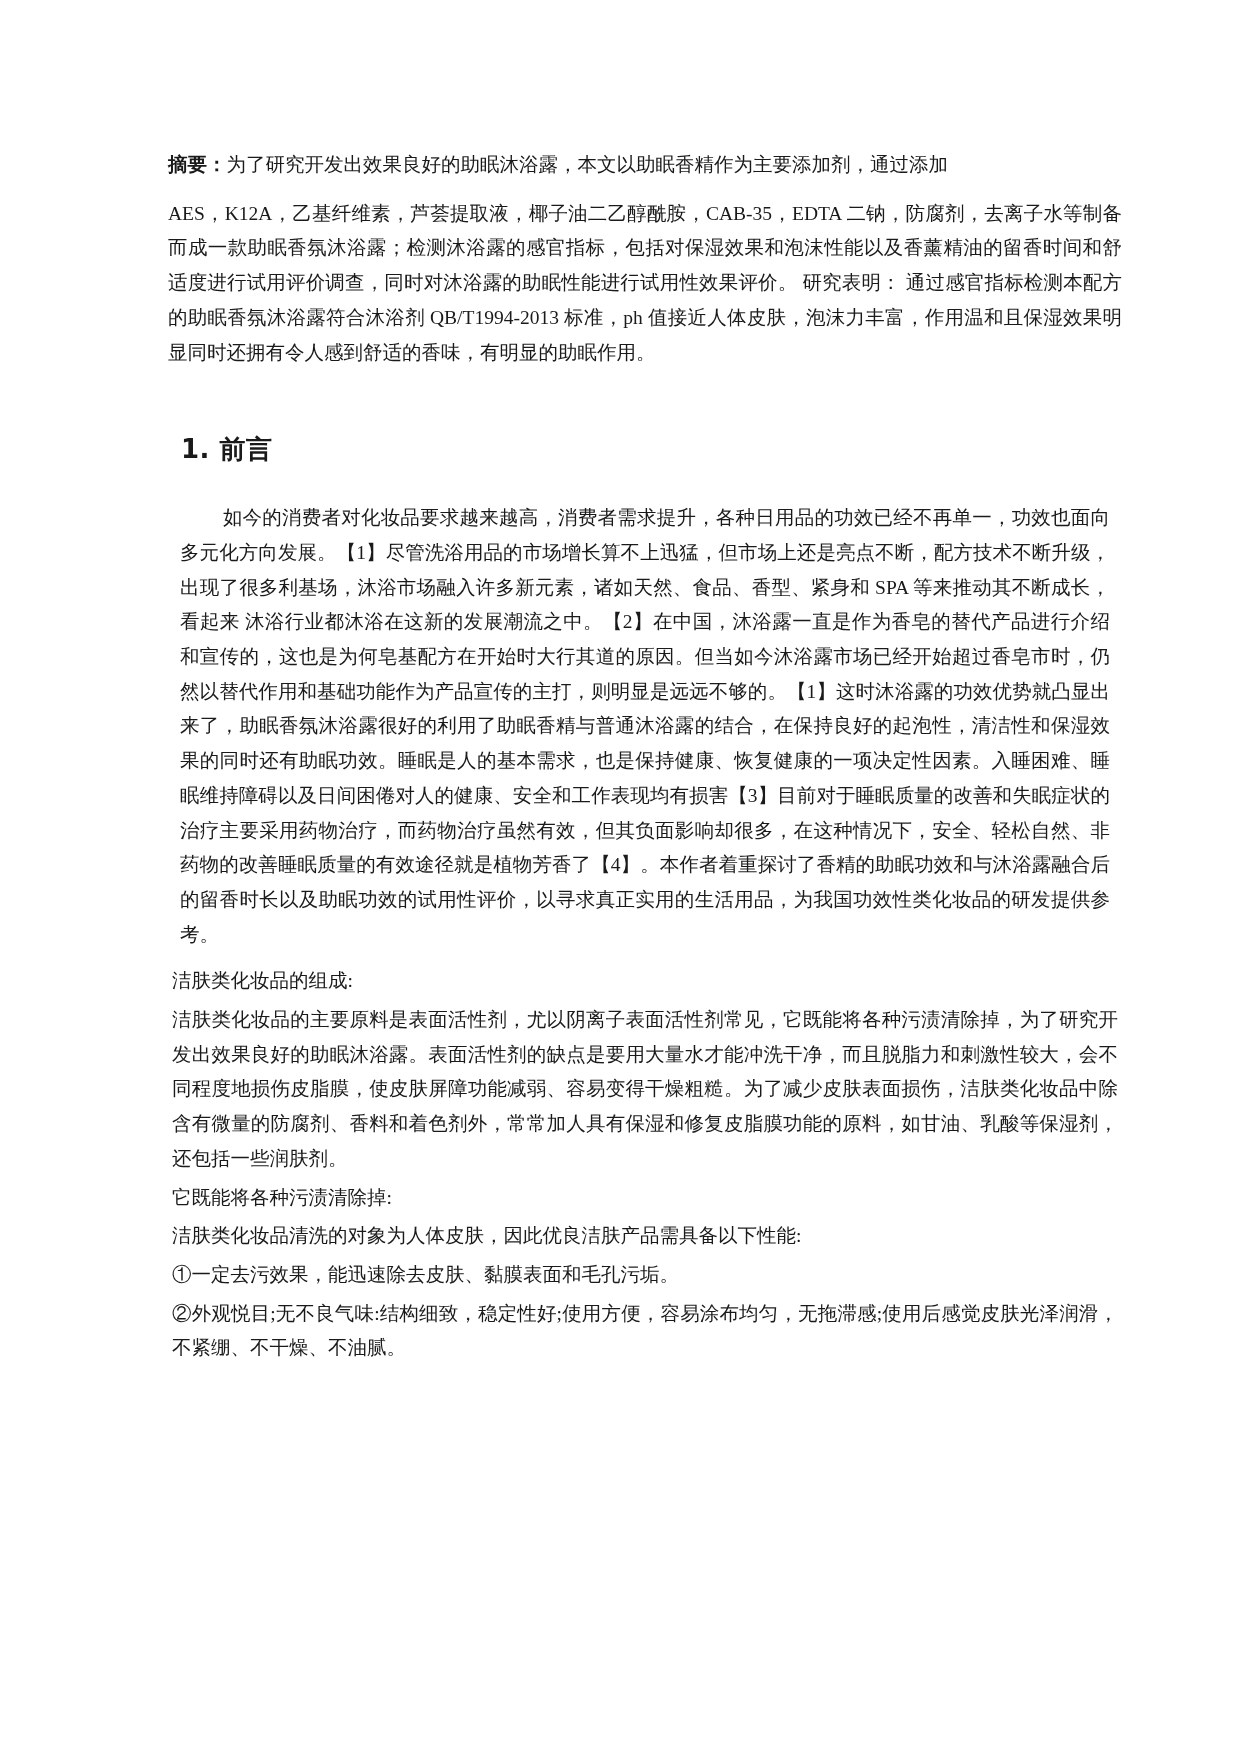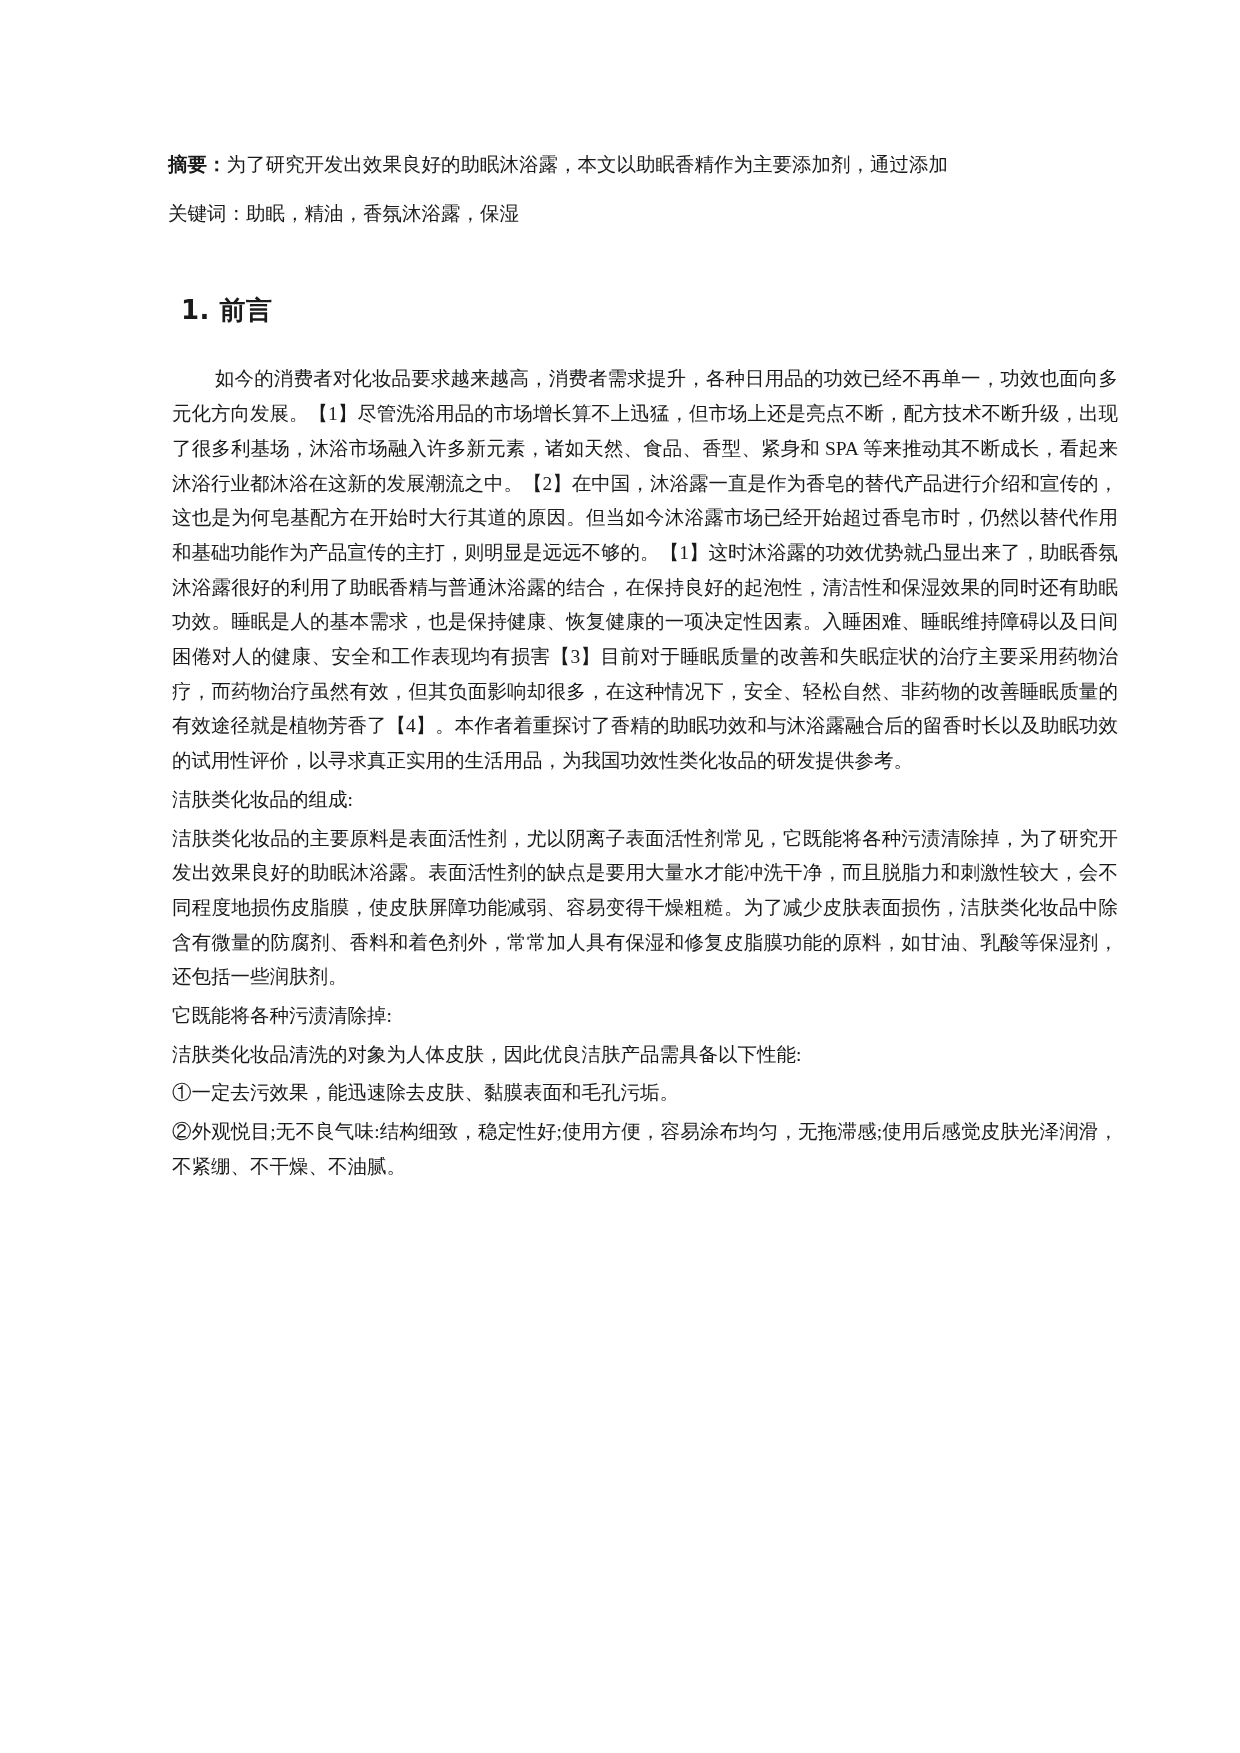--- a/index.html
+++ b/index.html
@@ -42,43 +42,43 @@
     font-family: "DejaVu Sans", "Liberation Sans", sans-serif;
     font-size: 26px;
     font-weight: bold;
     letter-spacing: 0.5px;
     margin: 62px 0 34px 13px;
   }
   .body-text {
     font-size: 19.5px;
     line-height: 1.78;
     text-align: justify;
-    margin: 4px;
+    margin: 12px;
   }
   .indent {
     text-indent: 2.2em;
   }
   .plain-block p {
     margin: 4px;
     font-size: 19.5px;
     line-height: 1.78;
     text-align: justify;
   }
 </style>
 </head>
 <body>
 
 <div class="page">
 
   <p class="abstract abstract-first">
     <span class="abstract-label">摘要：</span><span>为了研究开发出效果良好的助眠沐浴露，本文以助眠香精作为主要添加剂，通过添加</span>
   </p>
 
+  <p class="abstract">AES，K12A，乙基纤维素，芦荟提取液，椰子油二乙醇酰胺，CAB-35，EDTA 二钠，防腐剂，去离子水等制备而成一款助眠香氛沐浴露；检测沐浴露的感官指标，包括对保湿效果和泡沫性能以及香薰精油的留香时间和舒适度进行试用评价调查，同时对沐浴露的助眠性能进行试用性效果评价。 研究表明： 通过感官指标检测本配方的助眠香氛沐浴露符合沐浴剂 QB/T1994-2013 标准，ph 值接近人体皮肤，泡沫力丰富，作用温和且保湿效果明显同时还拥有令人感到舒适的香味，有明显的助眠作用。</p>
 
-  <p class="keywords">关键词：助眠，精油，香氛沐浴露，保湿</p>
 
   <h2 class="section-title">1. 前言</h2>
 
   <p class="body-text indent">如今的消费者对化妆品要求越来越高，消费者需求提升，各种日用品的功效已经不再单一，功效也面向多元化方向发展。【1】尽管洗浴用品的市场增长算不上迅猛，但市场上还是亮点不断，配方技术不断升级，出现了很多利基场，沐浴市场融入许多新元素，诸如天然、食品、香型、紧身和 SPA 等来推动其不断成长，看起来 沐浴行业都沐浴在这新的发展潮流之中。【2】在中国，沐浴露一直是作为香皂的替代产品进行介绍和宣传的，这也是为何皂基配方在开始时大行其道的原因。但当如今沐浴露市场已经开始超过香皂市时，仍然以替代作用和基础功能作为产品宣传的主打，则明显是远远不够的。【1】这时沐浴露的功效优势就凸显出来了，助眠香氛沐浴露很好的利用了助眠香精与普通沐浴露的结合，在保持良好的起泡性，清洁性和保湿效果的同时还有助眠功效。睡眠是人的基本需求，也是保持健康、恢复健康的一项决定性因素。入睡困难、睡眠维持障碍以及日间困倦对人的健康、安全和工作表现均有损害【3】目前对于睡眠质量的改善和失眠症状的治疗主要采用药物治疗，而药物治疗虽然有效，但其负面影响却很多，在这种情况下，安全、轻松自然、非药物的改善睡眠质量的有效途径就是植物芳香了【4】。本作者着重探讨了香精的助眠功效和与沐浴露融合后的留香时长以及助眠功效的试用性评价，以寻求真正实用的生活用品，为我国功效性类化妆品的研发提供参考。</p>
 
 
   <div class="plain-block">
     <p>洁肤类化妆品的组成:</p>
     <p>洁肤类化妆品的主要原料是表面活性剂，尤以阴离子表面活性剂常见，它既能将各种污渍清除掉，为了研究开发出效果良好的助眠沐浴露。表面活性剂的缺点是要用大量水才能冲洗干净，而且脱脂力和刺激性较大，会不同程度地损伤皮脂膜，使皮肤屏障功能减弱、容易变得干燥粗糙。为了减少皮肤表面损伤，洁肤类化妆品中除含有微量的防腐剂、香料和着色剂外，常常加人具有保湿和修复皮脂膜功能的原料，如甘油、乳酸等保湿剂，还包括一些润肤剂。</p>
     <p>它既能将各种污渍清除掉:</p>

